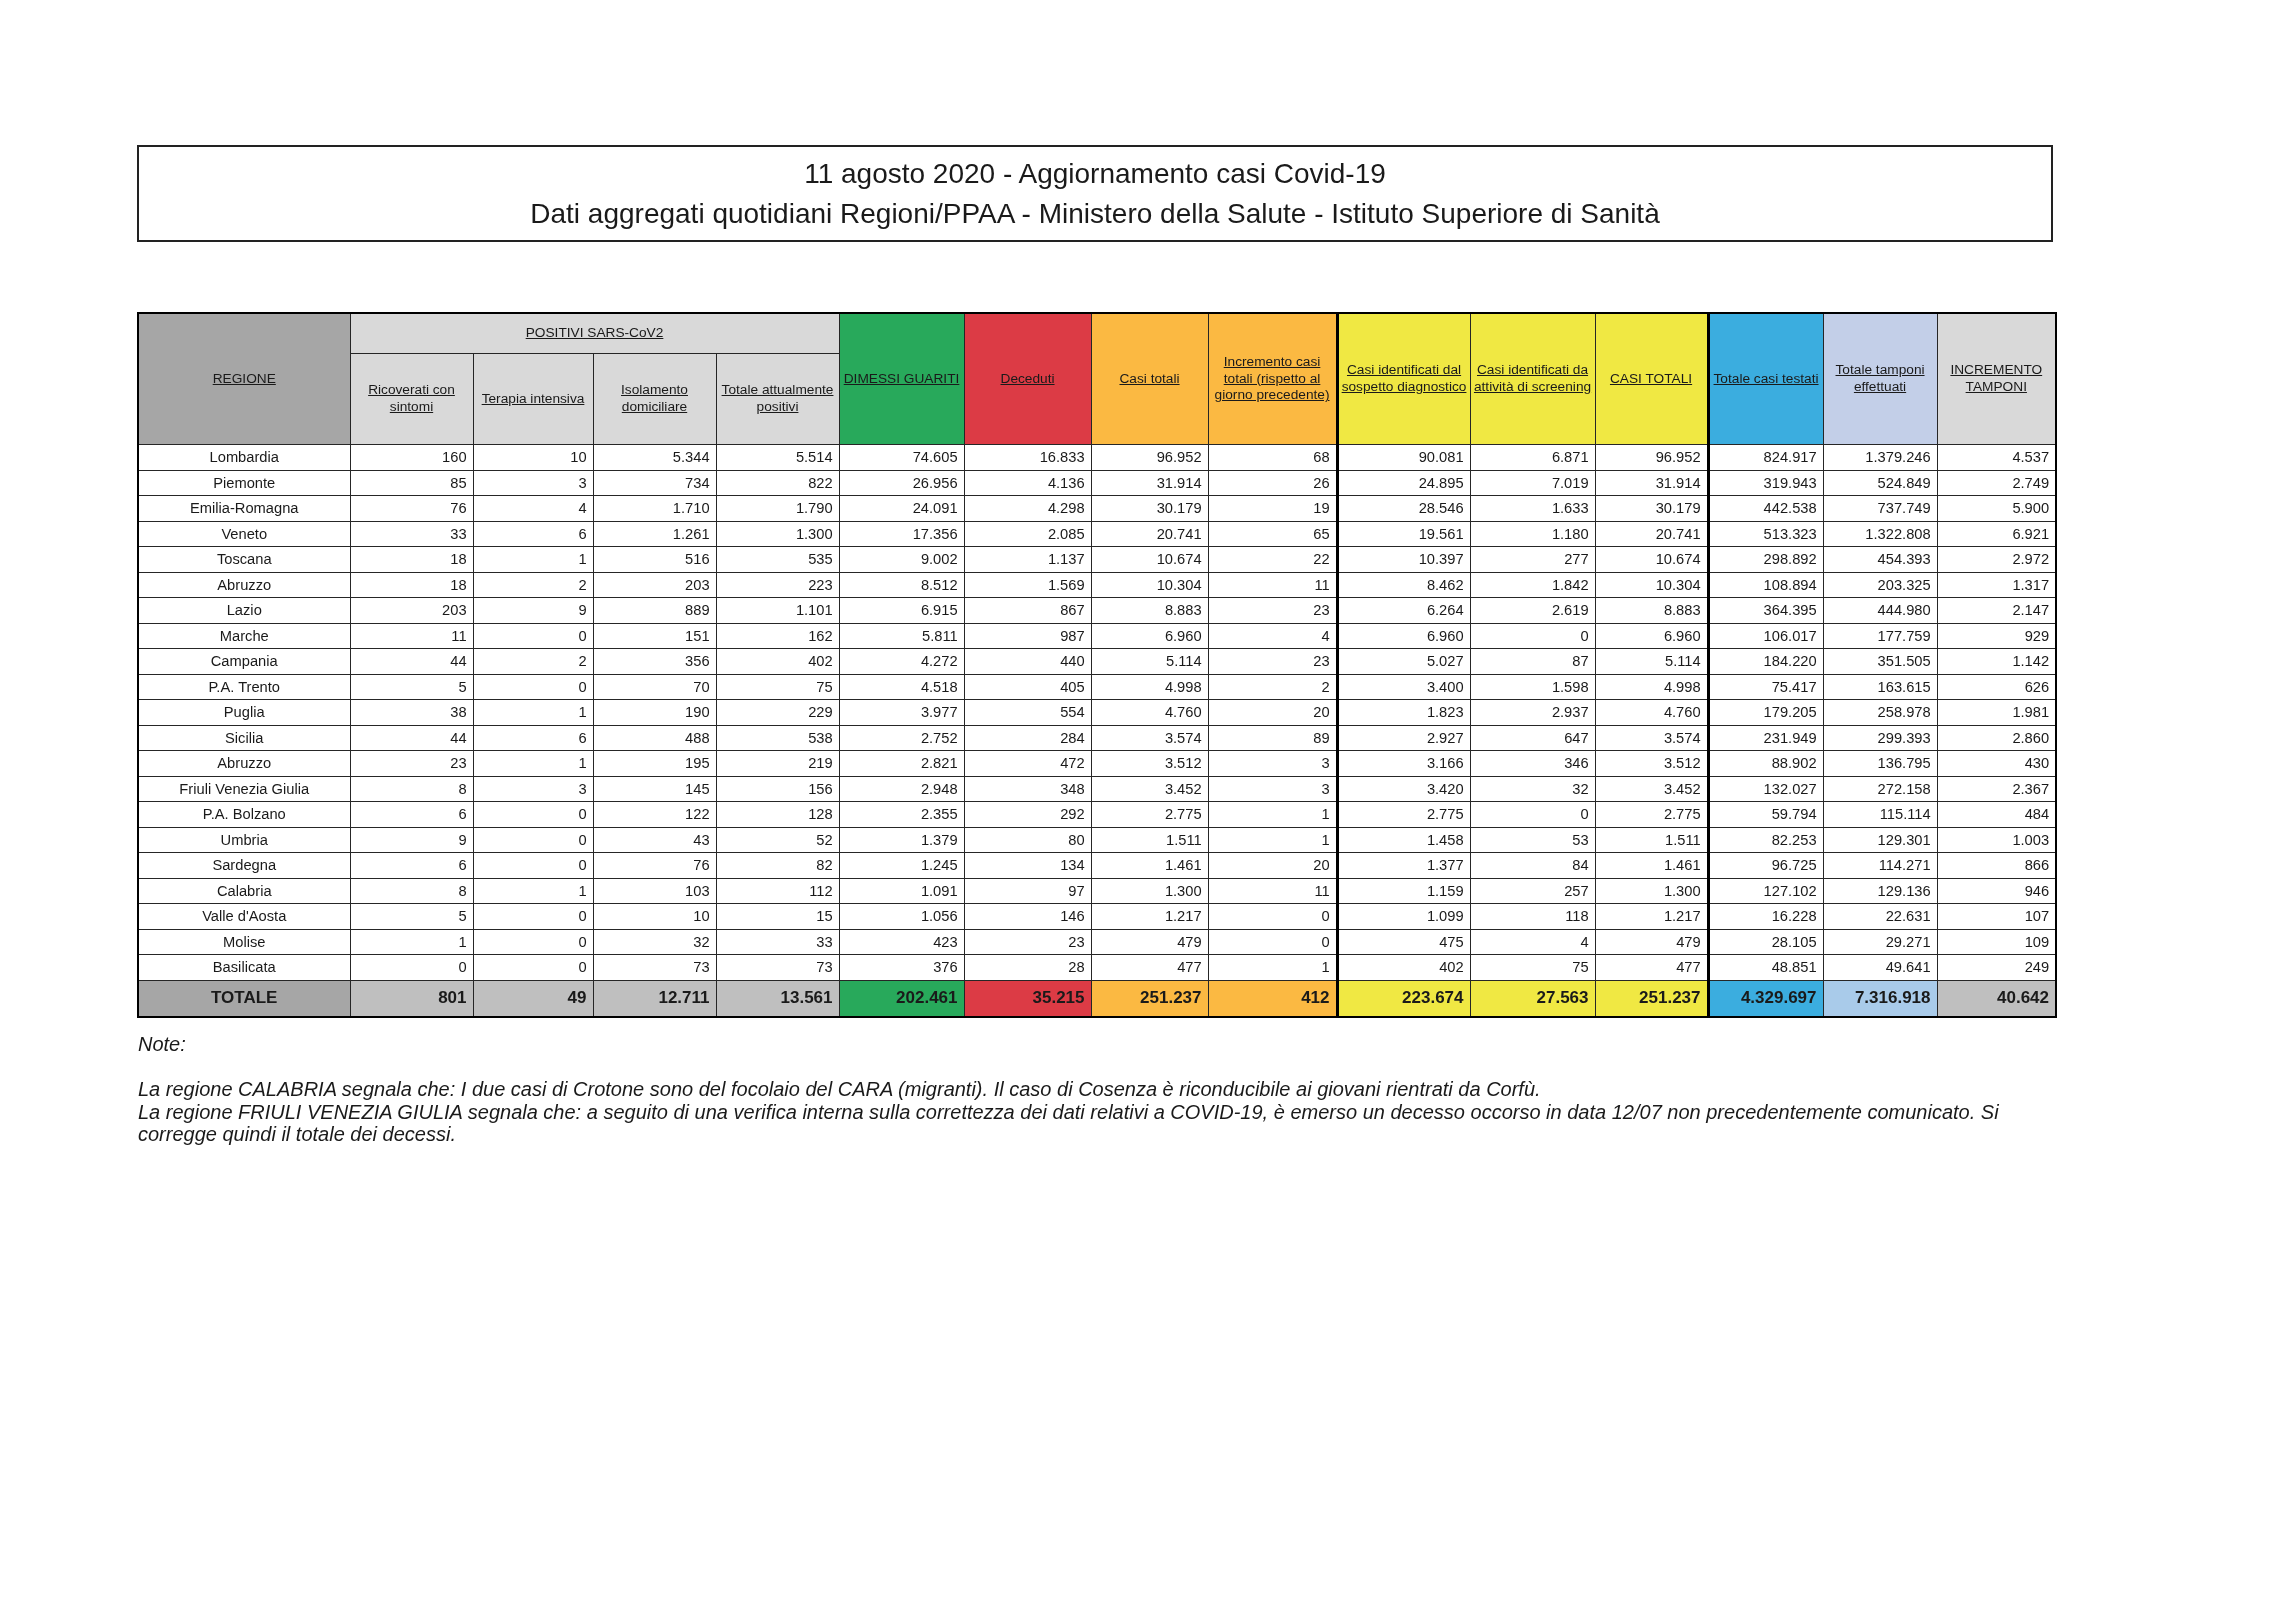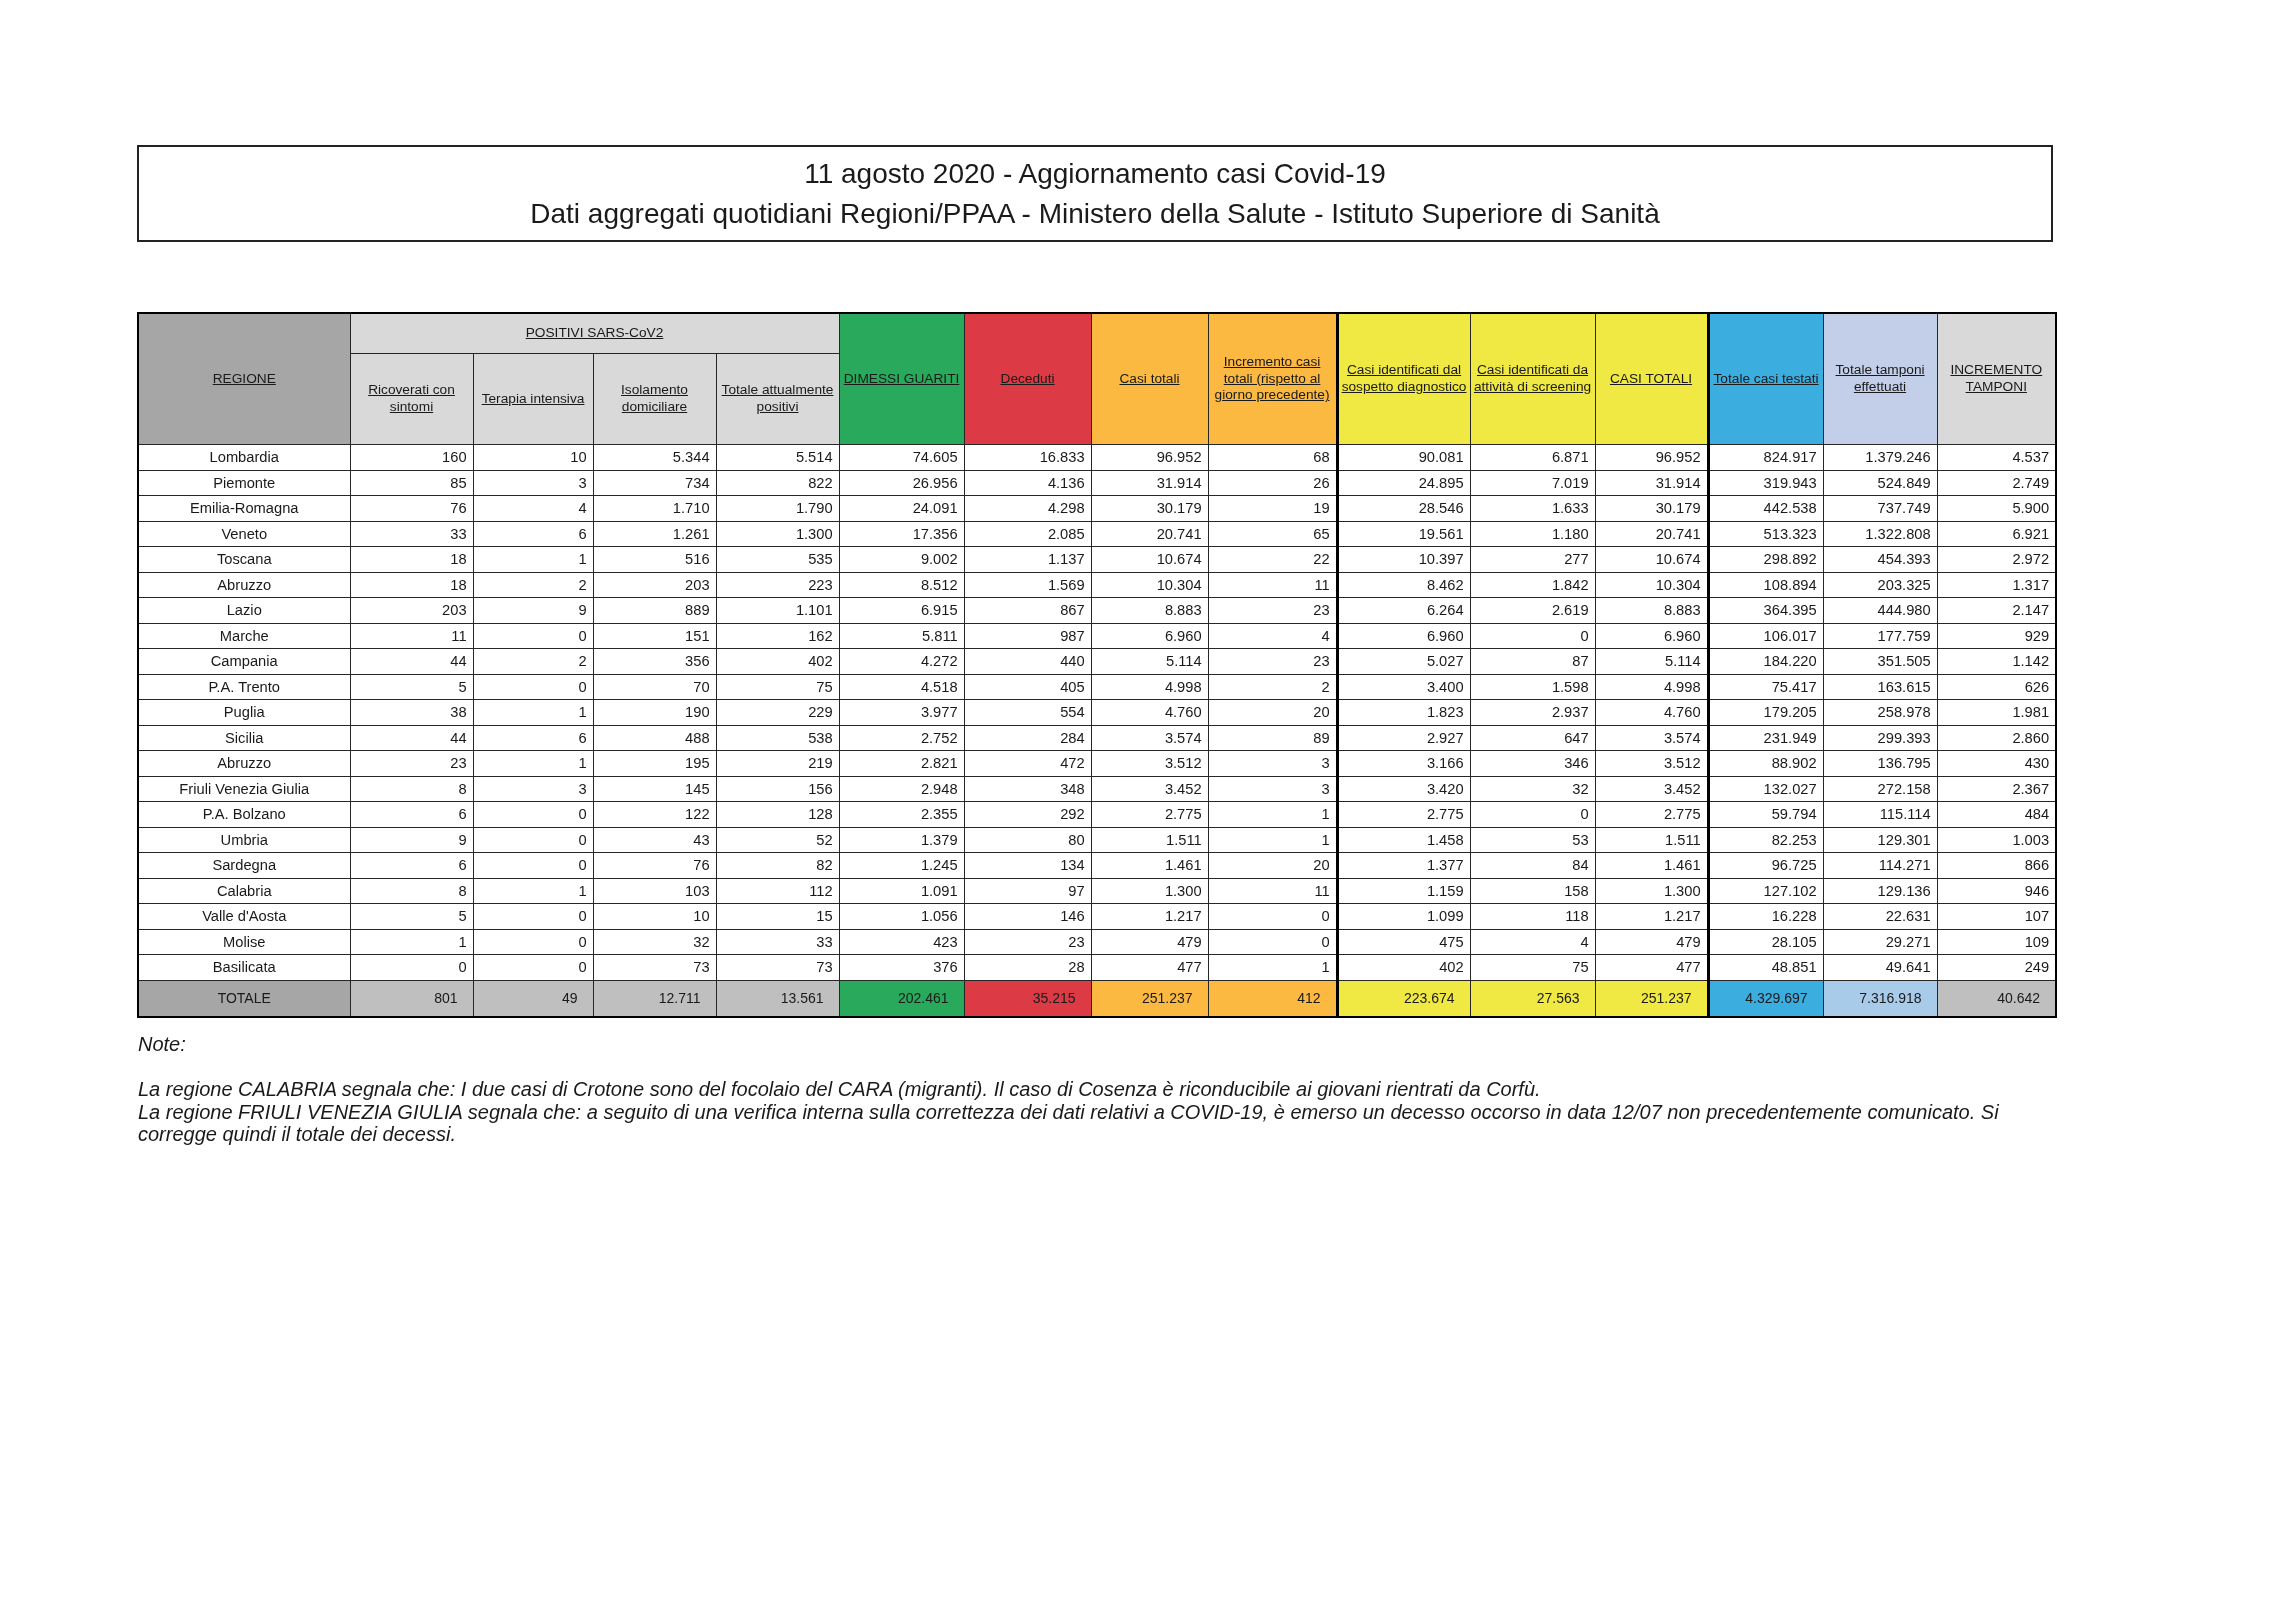--- a/index.html
+++ b/index.html
@@ -34,21 +34,21 @@
   .h-yellow{background:#F0E843;}
   .h-blue{background:#3BADDF;}
   .h-peri{background:#C3CFE8;}
   .h-lgray{background:#D9D9D9;}
 
   .covid tbody td{height:22.5px;padding:1px 5.9px;background:#fff;}
   .covid td.reg{text-align:center;}
   .covid td.num{text-align:right;}
   .thickL{border-left:3.9px solid #000 !important;}
 
-  .covid tfoot td{height:33px;font-weight:normal;padding:1px 15px;text-align:right;font-size:14px;}
+  .covid tfoot td{height:33px;font-weight:bold;padding:1px 6px;text-align:right;font-size:17px;}
   .t-label{background:#A6A6A6;text-align:center !important;}
   .t-gray{background:#BFBFBF;}
   .t-green{background:#28A95B;}
   .t-red{background:#DC3B45;}
   .t-amber{background:#FBB942;}
   .t-yellow{background:#F0E843;}
   .t-blue{background:#3BADDF;}
   .t-peri{background:#A9CBEA;}
 
   .notes{position:absolute;left:138px;top:1033px;width:1926px;font-size:20px;line-height:22.5px;font-style:italic;}
@@ -397,21 +397,21 @@
         <td class="reg">Calabria</td>
         <td class="num">8</td>
         <td class="num">1</td>
         <td class="num">103</td>
         <td class="num">112</td>
         <td class="num">1.091</td>
         <td class="num">97</td>
         <td class="num">1.300</td>
         <td class="num">11</td>
         <td class="num thickL">1.159</td>
-        <td class="num">158</td>
+        <td class="num">257</td>
         <td class="num">1.300</td>
         <td class="num thickL">127.102</td>
         <td class="num">129.136</td>
         <td class="num">946</td>
       </tr>
       <tr>
         <td class="reg">Valle d'Aosta</td>
         <td class="num">5</td>
         <td class="num">0</td>
         <td class="num">10</td>

